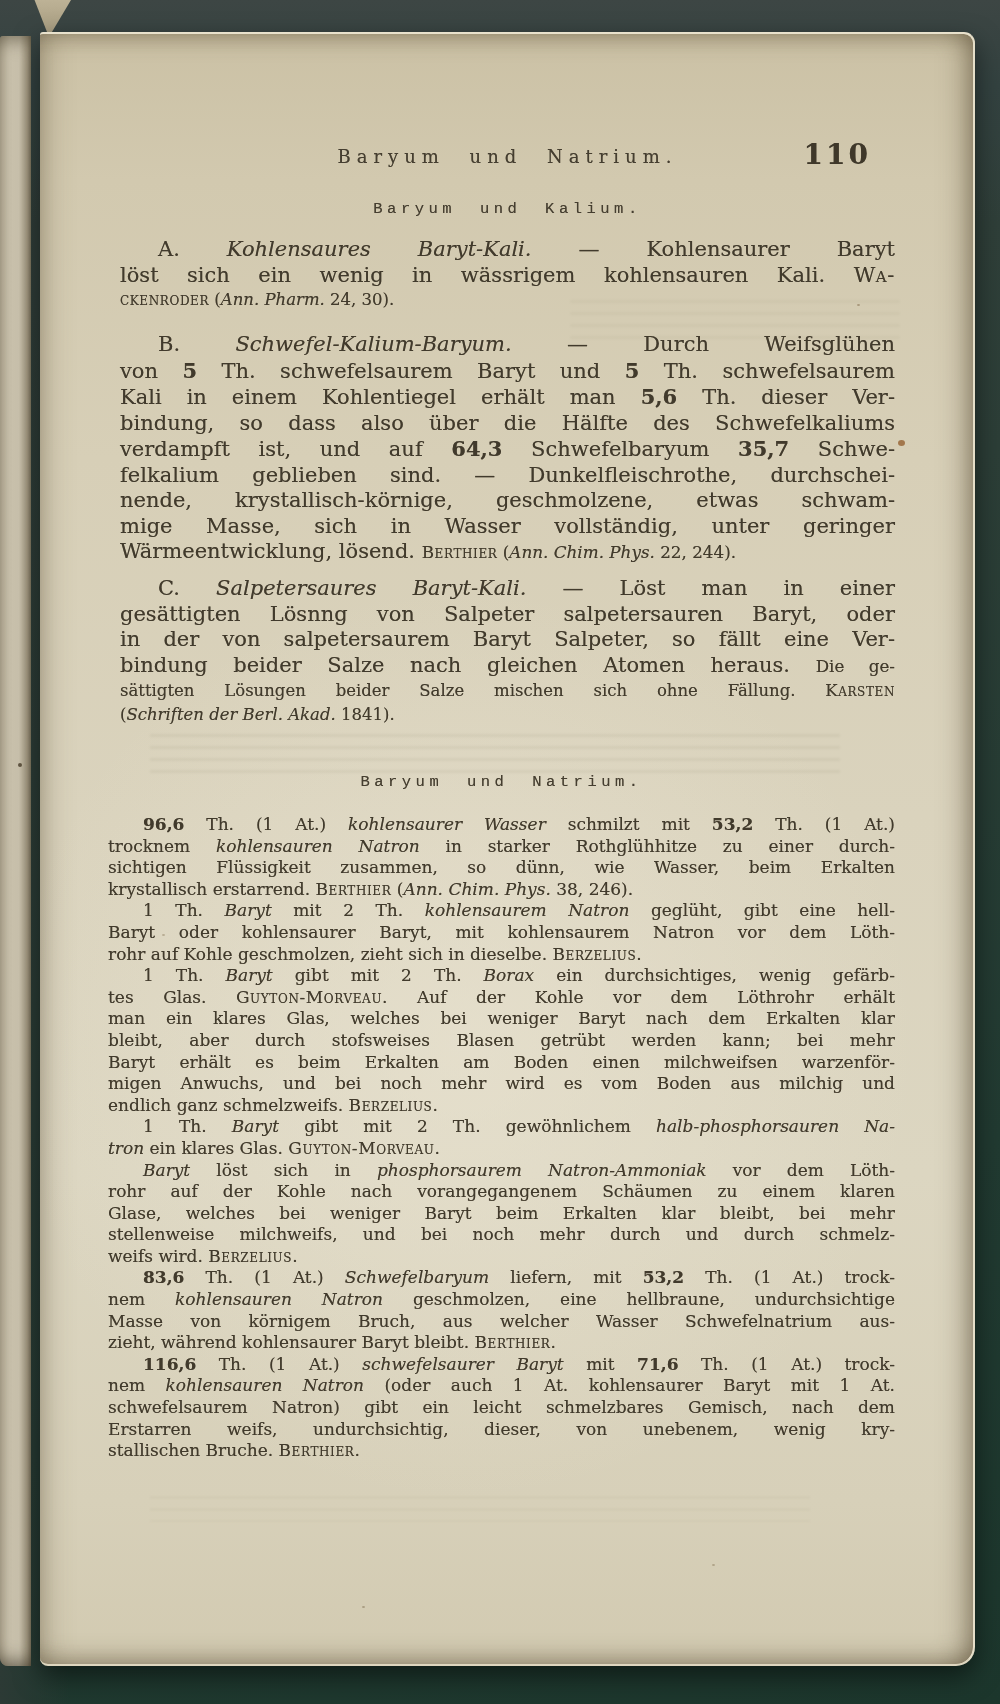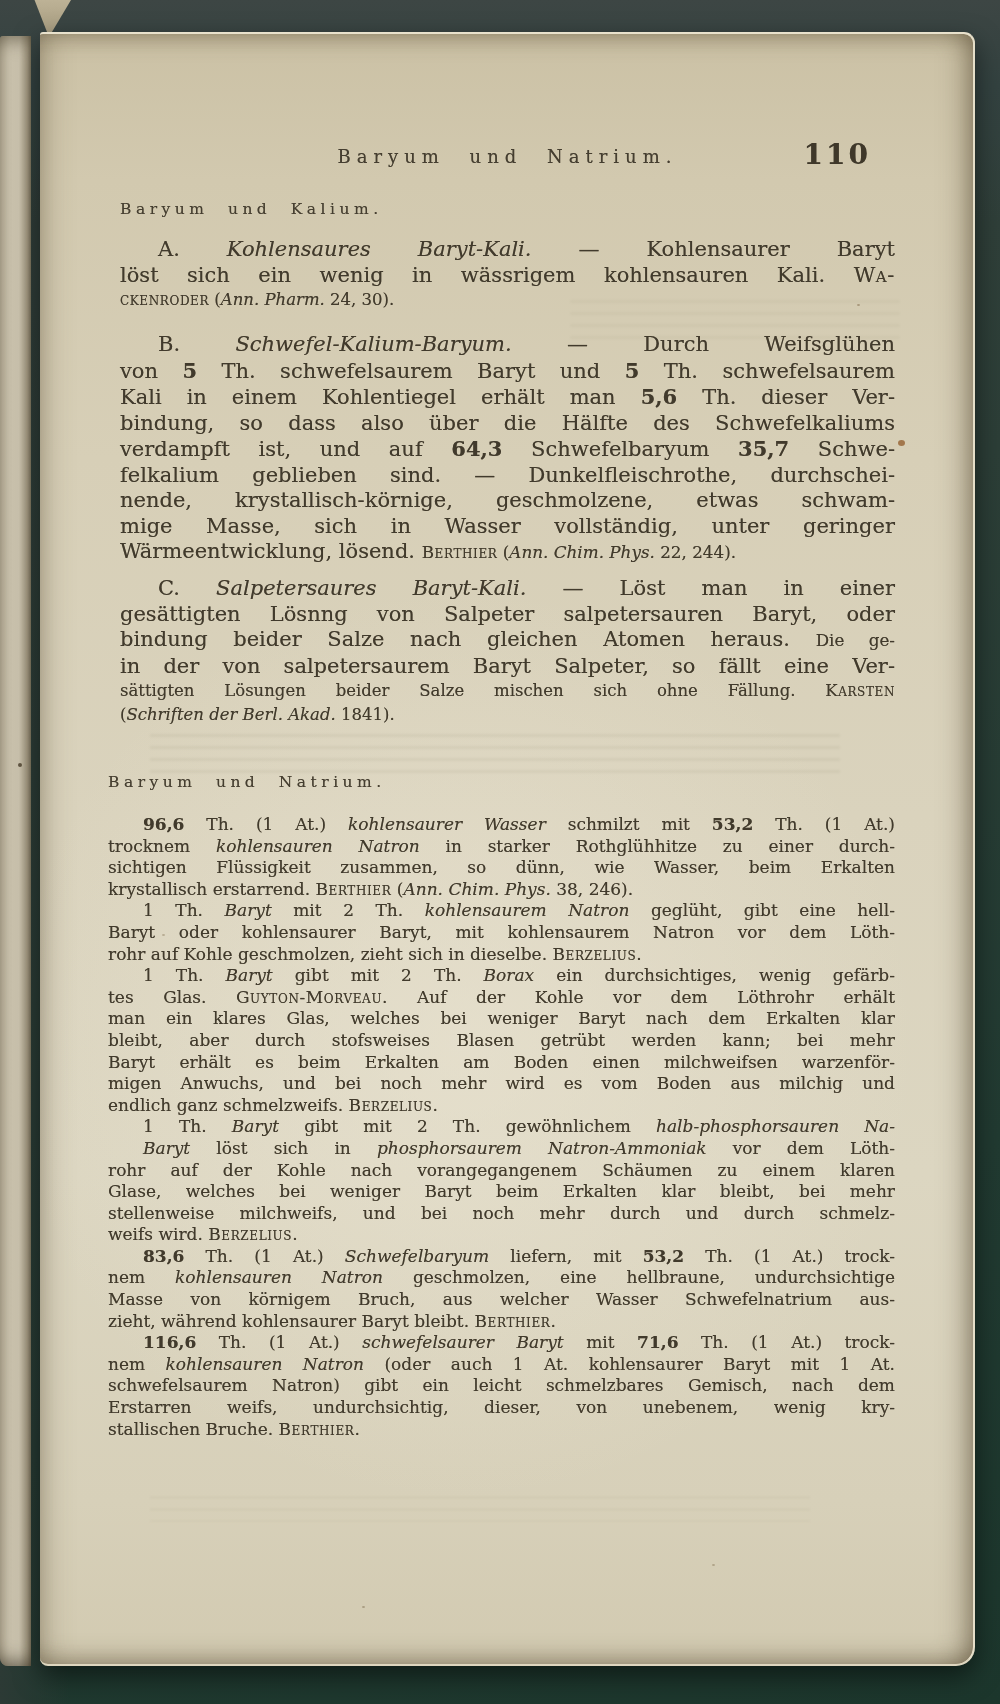--- a/index.html
+++ b/index.html
@@ -40,22 +40,22 @@
       inset 0 16px 24px -14px rgba(95,82,55,.45),
       inset 0 -18px 24px -14px rgba(82,70,46,.42),
       0 10px 26px rgba(0,0,0,.5);
   }
   .ink{color:#413a2c;text-shadow:0 0 .5px rgba(64,56,40,.55);}
   
   .runhead{position:absolute;left:80px;width:775px;top:112px;text-align:center;
     font-size:18px;letter-spacing:6px;word-spacing:13px;color:#453e30;}
   .pageno{position:absolute;right:102px;top:104px;font-size:28px;font-weight:bold;
     letter-spacing:3px;color:#3f382a;}
-  .subhead{position:absolute;left:80px;width:775px;text-align:left;
-    font-size:15.5px;letter-spacing:4.5px;word-spacing:10px;color:#453e30;}
+  .subhead{position:absolute;left:80px;width:775px;text-align:center;
+    font-size:15.5px;letter-spacing:4.5px;word-spacing:10px;color:#453e30;font-family:Liberation Mono, monospace;}
   .subhead.k{top:166px;}
   .subhead.n{top:739px;left:68px;width:787px;}
   
   .para{position:absolute;}
   .para-main{left:80px;width:775px;font-size:21px;line-height:25.5px;}
   .para-main .ln.sm{font-size:16.5px;line-height:24px;}
   .pA{top:203px;} .pB{top:298px;} .pC{top:542px;}
   .sec-natrium{position:absolute;left:68px;top:780px;width:787px;
     font-size:17px;line-height:21.6px;}
   .ln{text-align:justify;text-align-last:justify;white-space:normal;}
@@ -120,22 +120,22 @@
         <div class="ln">verdampft ist, und auf <strong>64,3</strong> Schwefelbaryum <strong>35,7</strong> Schwe-</div>
         <div class="ln">felkalium geblieben sind. — Dunkelfleischrothe, durchschei-</div>
         <div class="ln">nende, krystallisch-körnige, geschmolzene, etwas schwam-</div>
         <div class="ln">mige Masse, sich in Wasser vollständig, unter geringer</div>
         <div class="ln last">Wärmeentwicklung, lösend. <span class="ft"><span class="sc">Berthier</span> (<em>Ann. Chim. Phys.</em> 22, 244).</span></div>
       </div>
 
     <div class="para para-main pC">
         <div class="ln first">C. <em>Salpetersaures Baryt-Kali.</em> — Löst man in einer</div>
         <div class="ln">gesättigten Lösnng von Salpeter salpetersauren Baryt, oder</div>
+        <div class="ln">in der von salpetersaurem Baryt Salpeter, so fällt eine Ver-</div>
         <div class="ln">bindung beider Salze nach gleichen Atomen heraus. <span class="ft">Die ge-</span></div>
-        <div class="ln">in der von salpetersaurem Baryt Salpeter, so fällt eine Ver-</div>
         <div class="ln sm">sättigten Lösungen beider Salze mischen sich ohne Fällung. <span class="sc">Karsten</span></div>
         <div class="ln sm last">(<em>Schriften der Berl. Akad.</em> 1841).</div>
       </div>
 
     <div class="subhead n">Baryum und Natrium.</div>
 
     <div class="sec-natrium">
       <div class="para-sm">
           <div class="ln first"><strong>96,6</strong> Th. (1 At.) <em>kohlensaurer Wasser</em> schmilzt mit <strong>53,2</strong> Th. (1 At.)</div>
           <div class="ln">trocknem <em>kohlensauren Natron</em> in starker Rothglühhitze zu einer durch-</div>
@@ -151,20 +151,21 @@
           <div class="ln first">1 Th. <em>Baryt</em> gibt mit 2 Th. <em>Borax</em> ein durchsichtiges, wenig gefärb-</div>
           <div class="ln">tes Glas. <span class="sc">Guyton-Morveau</span>. Auf der Kohle vor dem Löthrohr erhält</div>
           <div class="ln">man ein klares Glas, welches bei weniger Baryt nach dem Erkalten klar</div>
           <div class="ln">bleibt, aber durch stofsweises Blasen getrübt werden kann; bei mehr</div>
           <div class="ln">Baryt erhält es beim Erkalten am Boden einen milchweifsen warzenför-</div>
           <div class="ln">migen Anwuchs, und bei noch mehr wird es vom Boden aus milchig und</div>
           <div class="ln last">endlich ganz schmelzweifs. <span class="sc">Berzelius</span>.</div>
         </div>
       <div class="para-sm">
           <div class="ln first">1 Th. <em>Baryt</em> gibt mit 2 Th. gewöhnlichem <em>halb-phosphorsauren Na-</em></div>
+          <div class="ln last"><em>tron</em> ein klares Glas. <span class="sc">Guyton-Morveau</span>.</div>
         </div>
       <div class="para-sm">
           <div class="ln first"><em>Baryt</em> löst sich in <em>phosphorsaurem Natron-Ammoniak</em> vor dem Löth-</div>
           <div class="ln">rohr auf der Kohle nach vorangegangenem Schäumen zu einem klaren</div>
           <div class="ln">Glase, welches bei weniger Baryt beim Erkalten klar bleibt, bei mehr</div>
           <div class="ln">stellenweise milchweifs, und bei noch mehr durch und durch schmelz-</div>
           <div class="ln last">weifs wird. <span class="sc">Berzelius</span>.</div>
         </div>
       <div class="para-sm">
           <div class="ln first"><strong>83,6</strong> Th. (1 At.) <em>Schwefelbaryum</em> liefern, mit <strong>53,2</strong> Th. (1 At.) trock-</div>

